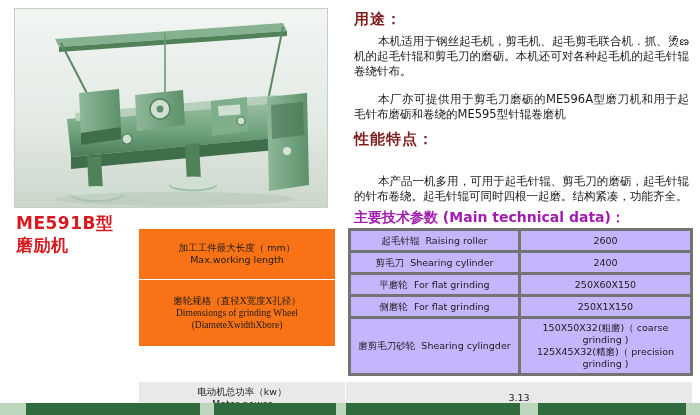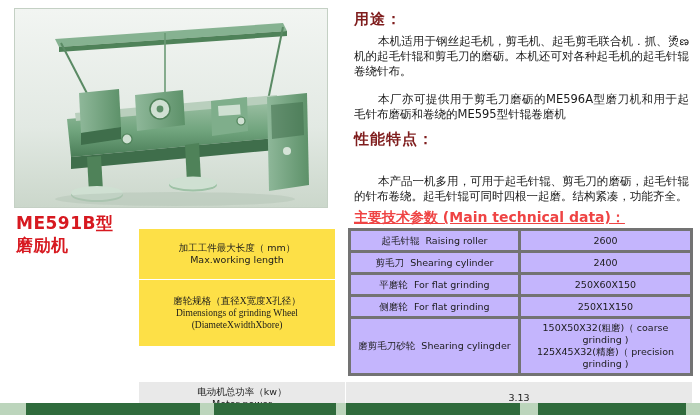--- a/index.html
+++ b/index.html
@@ -59,21 +59,21 @@
     position: absolute;
     left: 138px;
     top: 228px;
     width: 198px;
     border-collapse: collapse;
     font-size: 9.5px;
     color: #1b1b1b;
   }
   .spec-left td {
     border: 1px solid #ffffff;
-    background: #fde047;
+    background: #f97316;
     text-align: center;
     vertical-align: middle;
     padding: 3px 4px;
     line-height: 12px;
   }
   .cell-a { height: 44px; }
   .cell-b { height: 60px; font-family: Liberation Serif, serif; }
 
   
   .right-col {
@@ -101,22 +101,21 @@
   .usage-p2 { position: absolute; left: 6px; top: 92px; width: 335px; text-indent: 24px; }
 
   .perf-head { position: absolute; left: 6px; top: 130px; }
   .perf-p1 { position: absolute; left: 6px; top: 154px; width: 335px; text-indent: 24px; margin-top: 20px; }
 
   .tech-head {
     position: absolute;
     left: 6px; top: 209px;
     font-size: 14px;
     font-weight: bold;
-    color: #ef4444;
-    text-decoration: underline;
+    color: #a21caf;
   }
 
   
   .spec-right {
     position: absolute;
     left: 0px;
     top: 228px;
     width: 345px;
     border-collapse: collapse;
     font-size: 9.5px;

